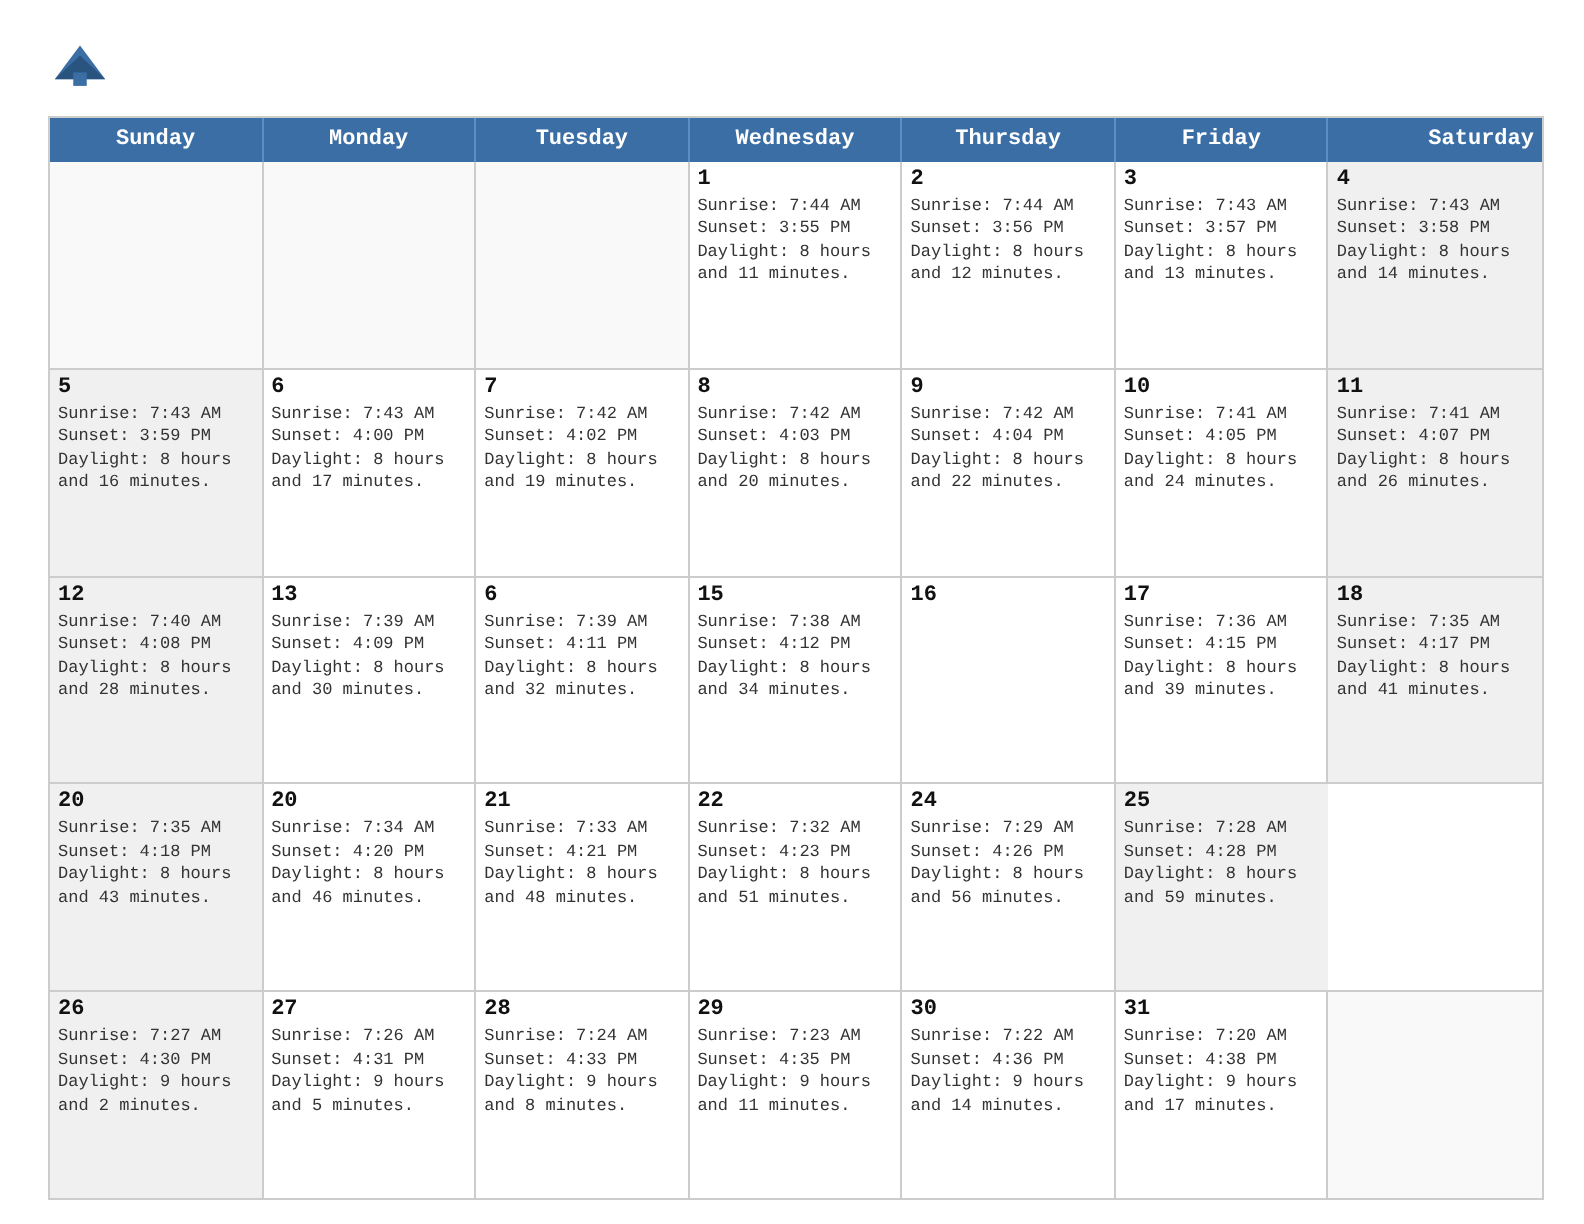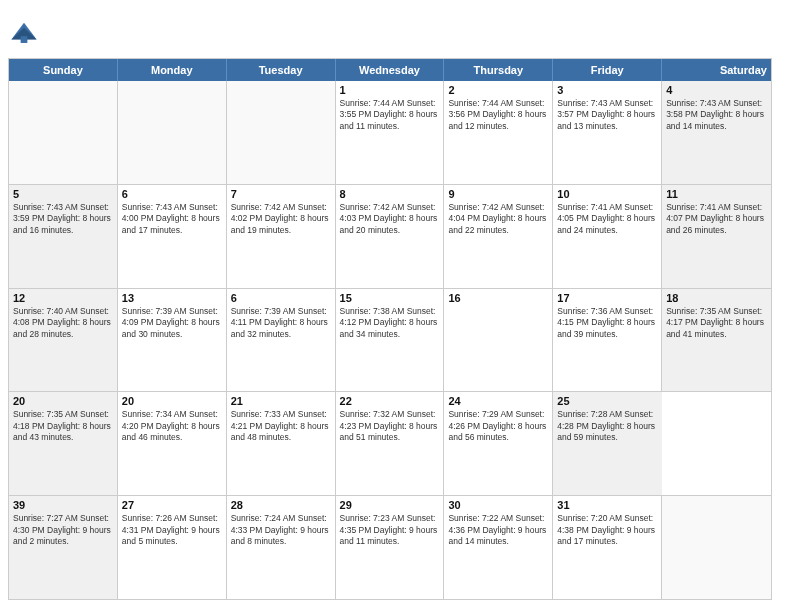--- a/index.html
+++ b/index.html
@@ -6,23 +6,24 @@
     body {
       font-family: Arial, sans-serif;
       background: #fff;
       width: 792px;
       height: 612px;
       overflow: hidden;
     }
     .page {
       width: 792px;
       height: 612px;
-      padding: 16px 20px 12px 8px;
+      padding: 16px 20px 12px 24px;
       display: flex;
       flex-direction: column;
+      font-family: Liberation Mono, monospace;
     }
     .header {
       display: flex;
       align-items: flex-start;
       justify-content: space-between;
       margin-bottom: 10px;
     }
     .logo {
       display: flex;
       align-items: center;
@@ -311,21 +312,21 @@
           <div class="cal-cell shaded">
             <div class="day-number">25</div>
             <div class="cell-text">Sunrise: 7:28 AM
 Sunset: 4:28 PM
 Daylight: 8 hours
 and 59 minutes.</div>
           </div>
         </div>
         <div class="cal-row">
           <div class="cal-cell shaded">
-            <div class="day-number">39</div>
+            <div class="day-number">26</div>
             <div class="cell-text">Sunrise: 7:27 AM
 Sunset: 4:30 PM
 Daylight: 9 hours
 and 2 minutes.</div>
           </div>
           <div class="cal-cell">
             <div class="day-number">27</div>
             <div class="cell-text">Sunrise: 7:26 AM
 Sunset: 4:31 PM
 Daylight: 9 hours

